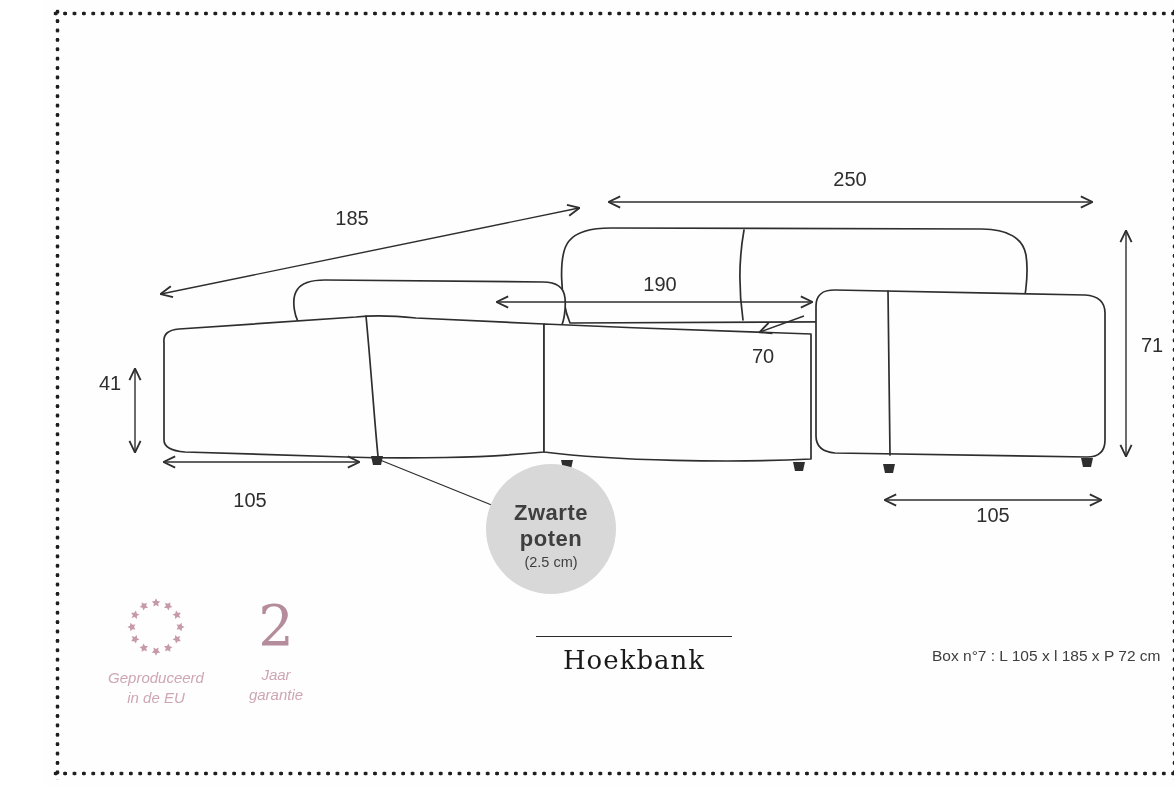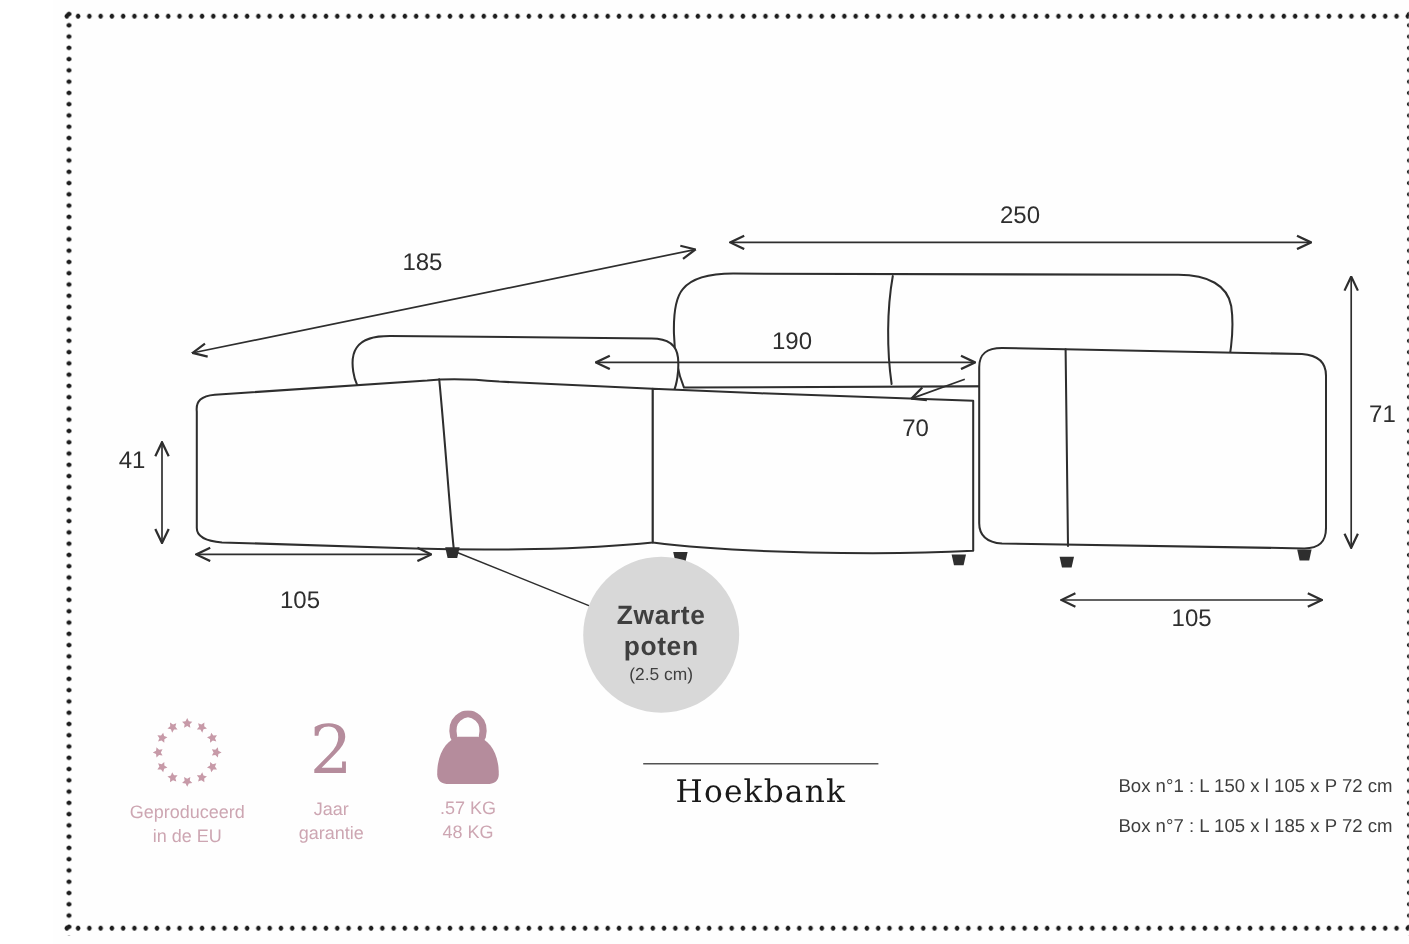--- a/index.html
+++ b/index.html
@@ -25,21 +25,21 @@
   .co-big { font:600 22px "Liberation Sans", sans-serif; fill:#3f3f3f; text-anchor:middle; letter-spacing:0.5px; }
   .co-small { font:14.5px "Liberation Sans", sans-serif; fill:#3f3f3f; text-anchor:middle; }
 
   
   .badge { position:absolute; text-align:center; color:#cda6b2; font-size:15px; line-height:1.3; }
   .badge .icon-wrap { display:block; margin:0 auto; }
   .eu-badge { left:52px; top:596px; width:120px; }
   .warranty-badge { left:194px; top:596px; width:76px; }
   .weight-badge { left:296px; top:592px; width:100px; }
   .warranty-number { font-family:"DejaVu Serif","Liberation Serif",serif; font-size:56px; line-height:1.06; color:#b58c9c; }
-  .badge .label { margin-top:10px; }
+  .badge .label { margin-top:10px;font-style:italic; }
   .weight-badge .label { margin-top:6px; }
 
   .title-block { position:absolute; left:455px; top:630px; width:270px; text-align:center; color:#191919; }
   .title-name { font-family:"DejaVu Serif","Liberation Serif",serif; font-weight:bold; font-size:37px; letter-spacing:1px; }
   .title-divider { width:196px; border:none; border-top:1.6px solid #2a2a2a; margin:6px auto 8px; }
   .title-sub { font-family:"DejaVu Serif","Liberation Serif",serif; font-size:26px; letter-spacing:1px;text-align:center; }
 
   .box-info { position:absolute; left:888px; top:640px; font-size:15.5px; color:#3e3e3e; line-height:2.12; }
 </style>
 </head>
@@ -133,34 +133,23 @@
   </div>
 
   <div class="badge warranty-badge">
     <div class="warranty-number">2</div>
     <div class="label">
       <div>Jaar</div>
       <div>garantie</div>
     </div>
   </div>
 
-  <div class="badge weight-badge">
-    <svg class="icon-wrap" width="74" height="66" viewBox="0 0 80 72">
-      <path d="M 27 24 C 23 7 37 3 40 3 C 43 3 57 7 53 24" fill="none" stroke="#b58c9c" stroke-width="6.5" stroke-linecap="round"></path>
-      <path d="M 12 58 C 12 38 21 27 31 24 L 49 24 C 59 27 68 38 68 58 C 68 64 64 67 57 67 L 23 67 C 16 67 12 64 12 58 Z" fill="#b58c9c"></path>
-    </svg>
-    <div class="label">
-      <div>.57 KG</div>
-      <div>48 KG</div>
-    </div>
-  </div>
 
   <div class="title-block">
     <hr class="title-divider">
     <div class="title-sub">Hoekbank</div>
   </div>
 
   <div class="box-info">
-    <div>Box n°1 : L 150 x l 105 x P 72 cm</div>
     <div>Box n°7 : L 105 x l 185 x P 72 cm</div>
   </div>
 
 </div>
 
 </body></html>

